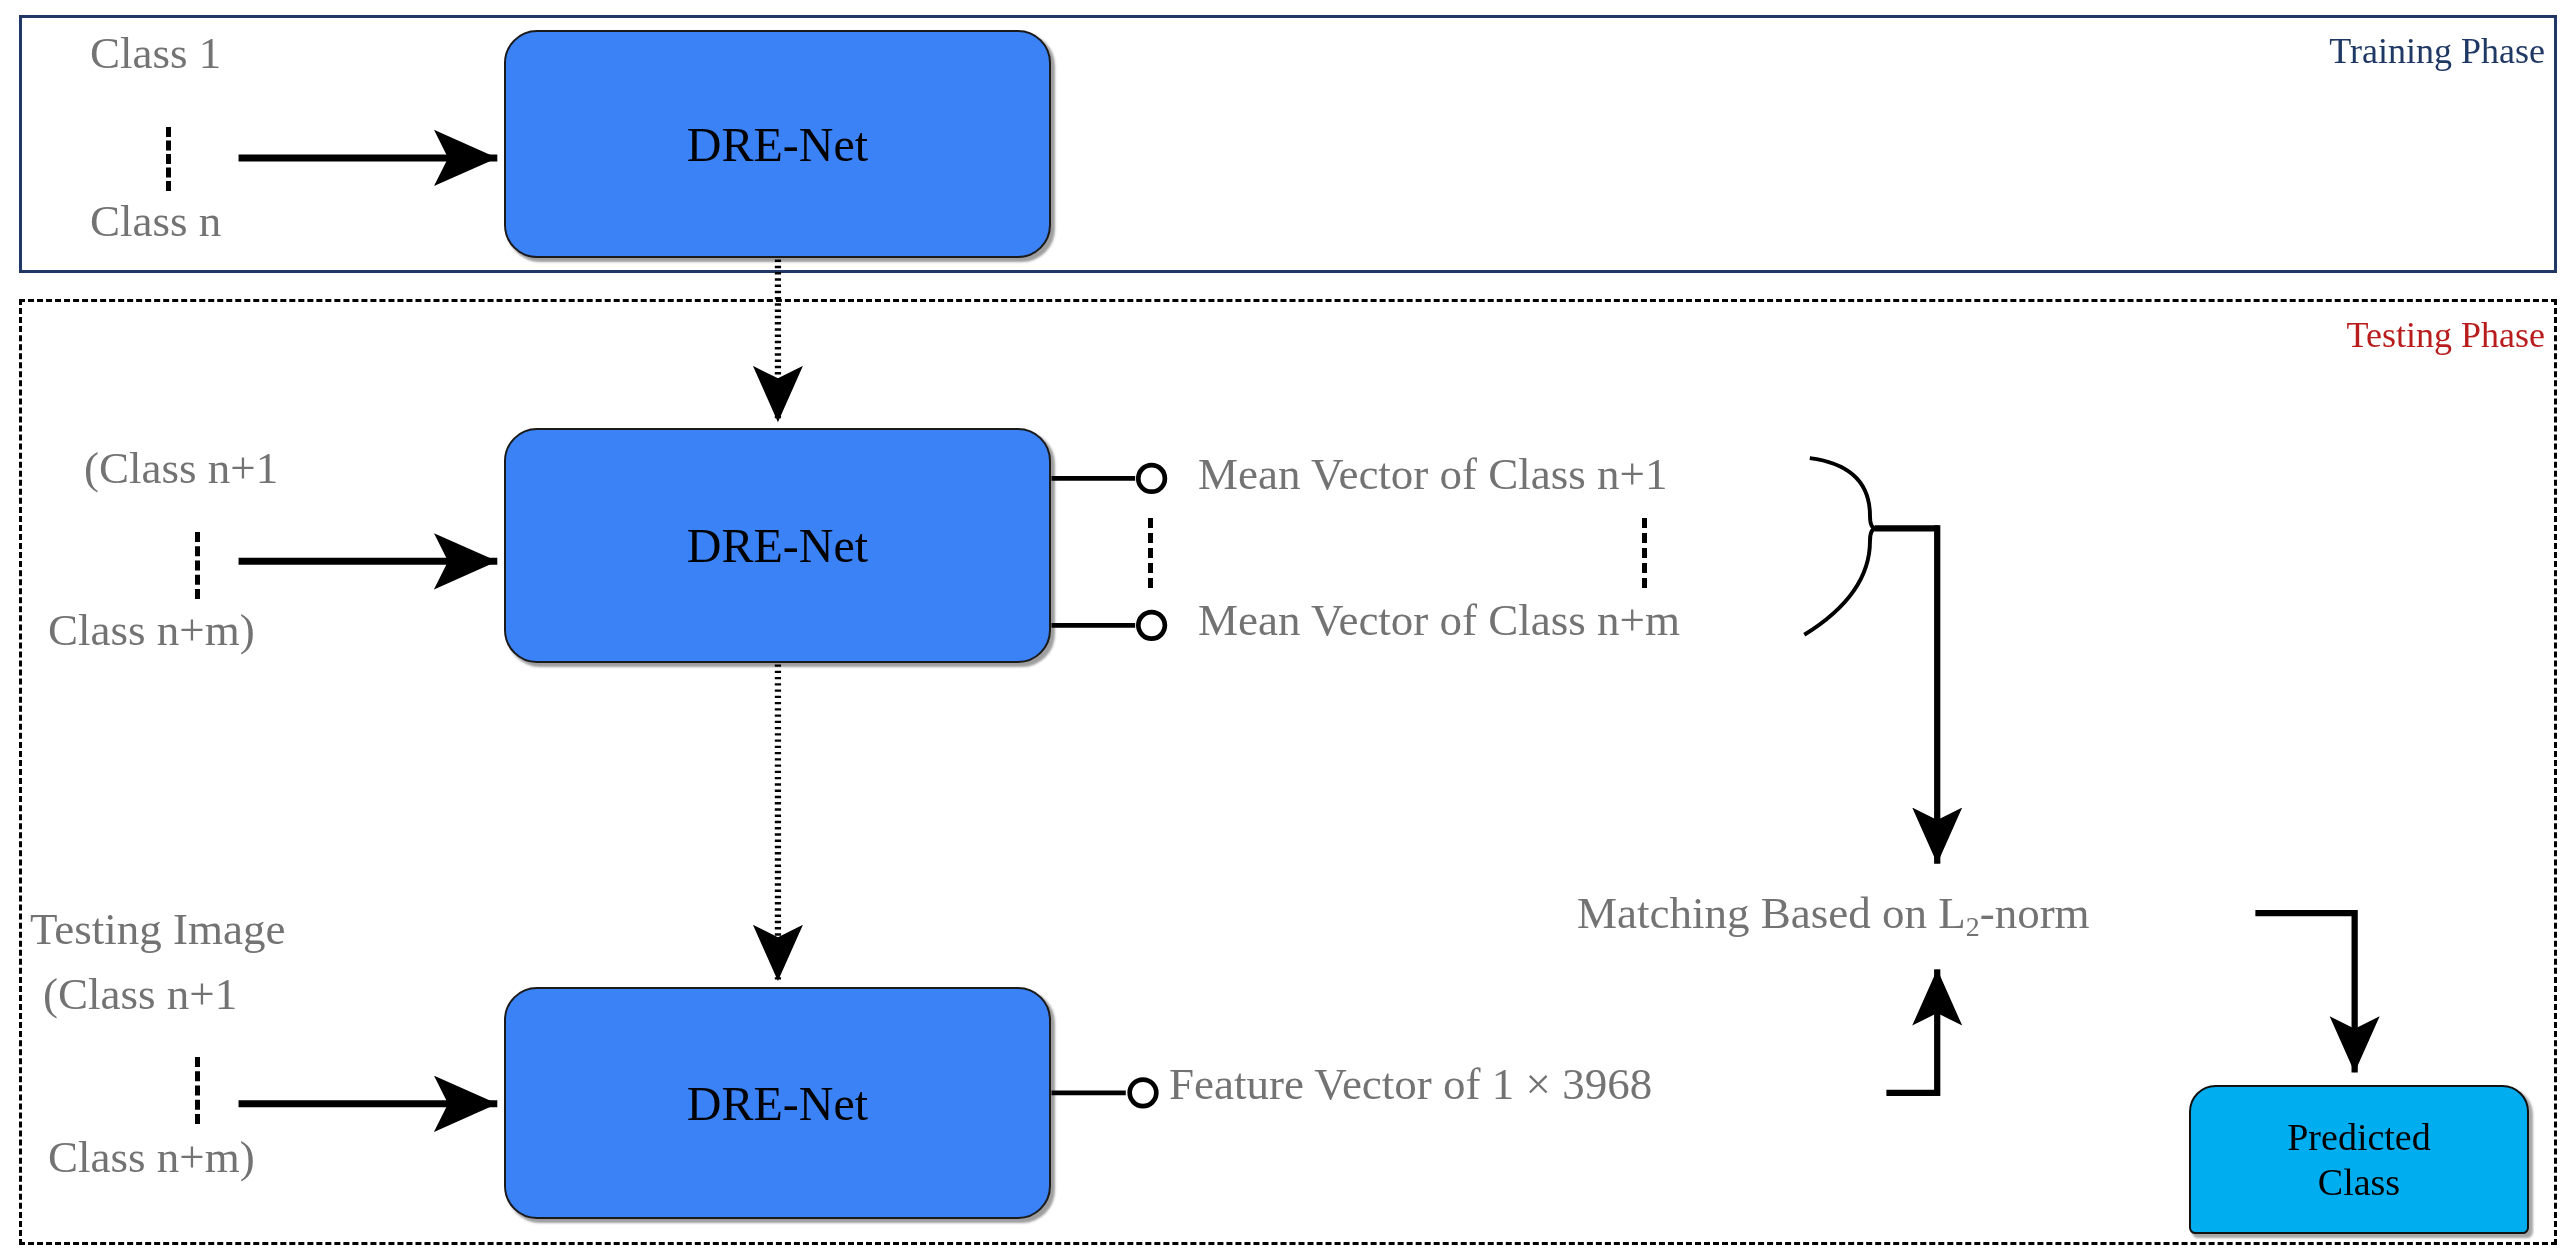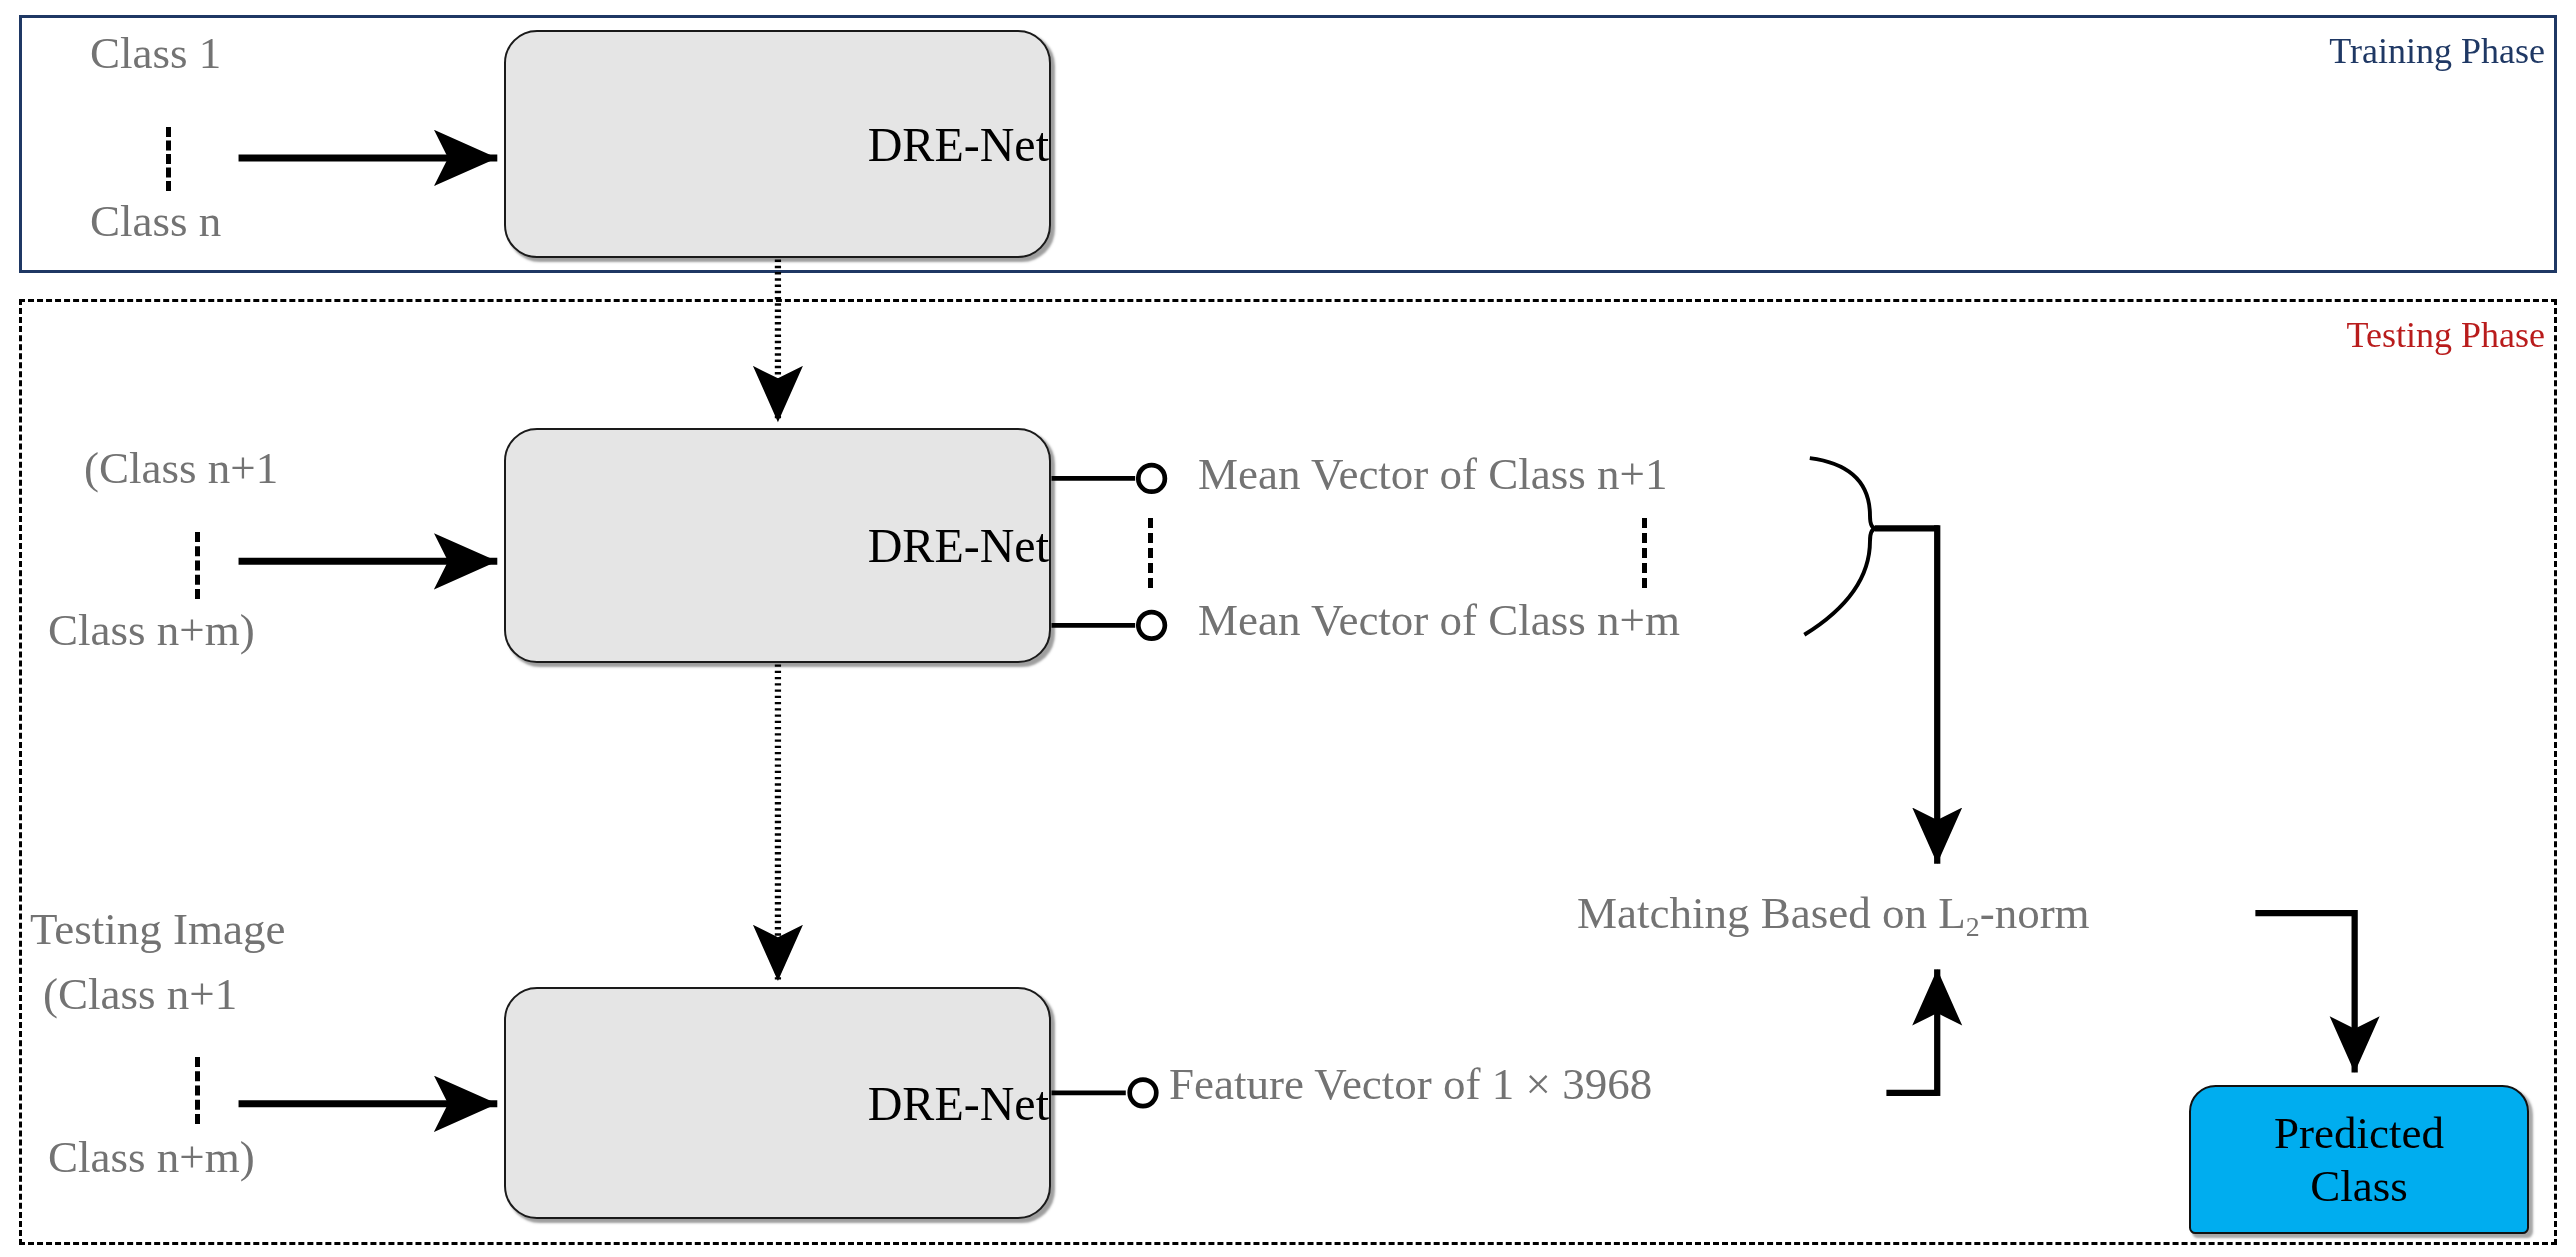--- a/index.html
+++ b/index.html
@@ -51,26 +51,26 @@
   }
   #testing-phase-label {
     right: 31px;
     top: 317px;
     color: #b91c1c;
   }
   
   .drenet-box {
     position: absolute;
     box-sizing: border-box;
-    background: #e5e5e5;
+    background: #3b82f6;
     border: 2.3px solid #1a1a1a;
     border-radius: 33px;
     display: flex;
     align-items: center;
-    justify-content: flex-end;
+    justify-content: center;
     font-size: 48px;
     color: #000000;
     box-shadow: 3.1px 3.1px 2.3px rgba(0,0,0,0.38);
   }
   #drenet-train  { left: 504px; top: 30px;   width: 547px; height: 228px; }
   #drenet-mean   { left: 504px; top: 428px;  width: 547px; height: 235px; }
   #drenet-test   { left: 504px; top: 987px; width: 547px; height: 232px; }
   
   #predicted-class-box {
     position: absolute;
@@ -79,21 +79,21 @@
     width: 340px;
     height: 149px;
     box-sizing: border-box;
     background: #00ADEF;
     border: 2.3px solid #111111;
     border-radius: 26.6px 26.6px 6.3px 6.3px;
     display: flex;
     flex-direction: column;
     align-items: center;
     justify-content: center;
-    font-size: 45px;
+    font-size: 38px;
     line-height: 1.16;
     color: #000000;
     box-shadow: 3.1px 3.1px 2.3px rgba(0,0,0,0.35);
   }
   
   .dtext {
     position: absolute;
     font-size: 45px;
     line-height: 1;
     color: #737373;

